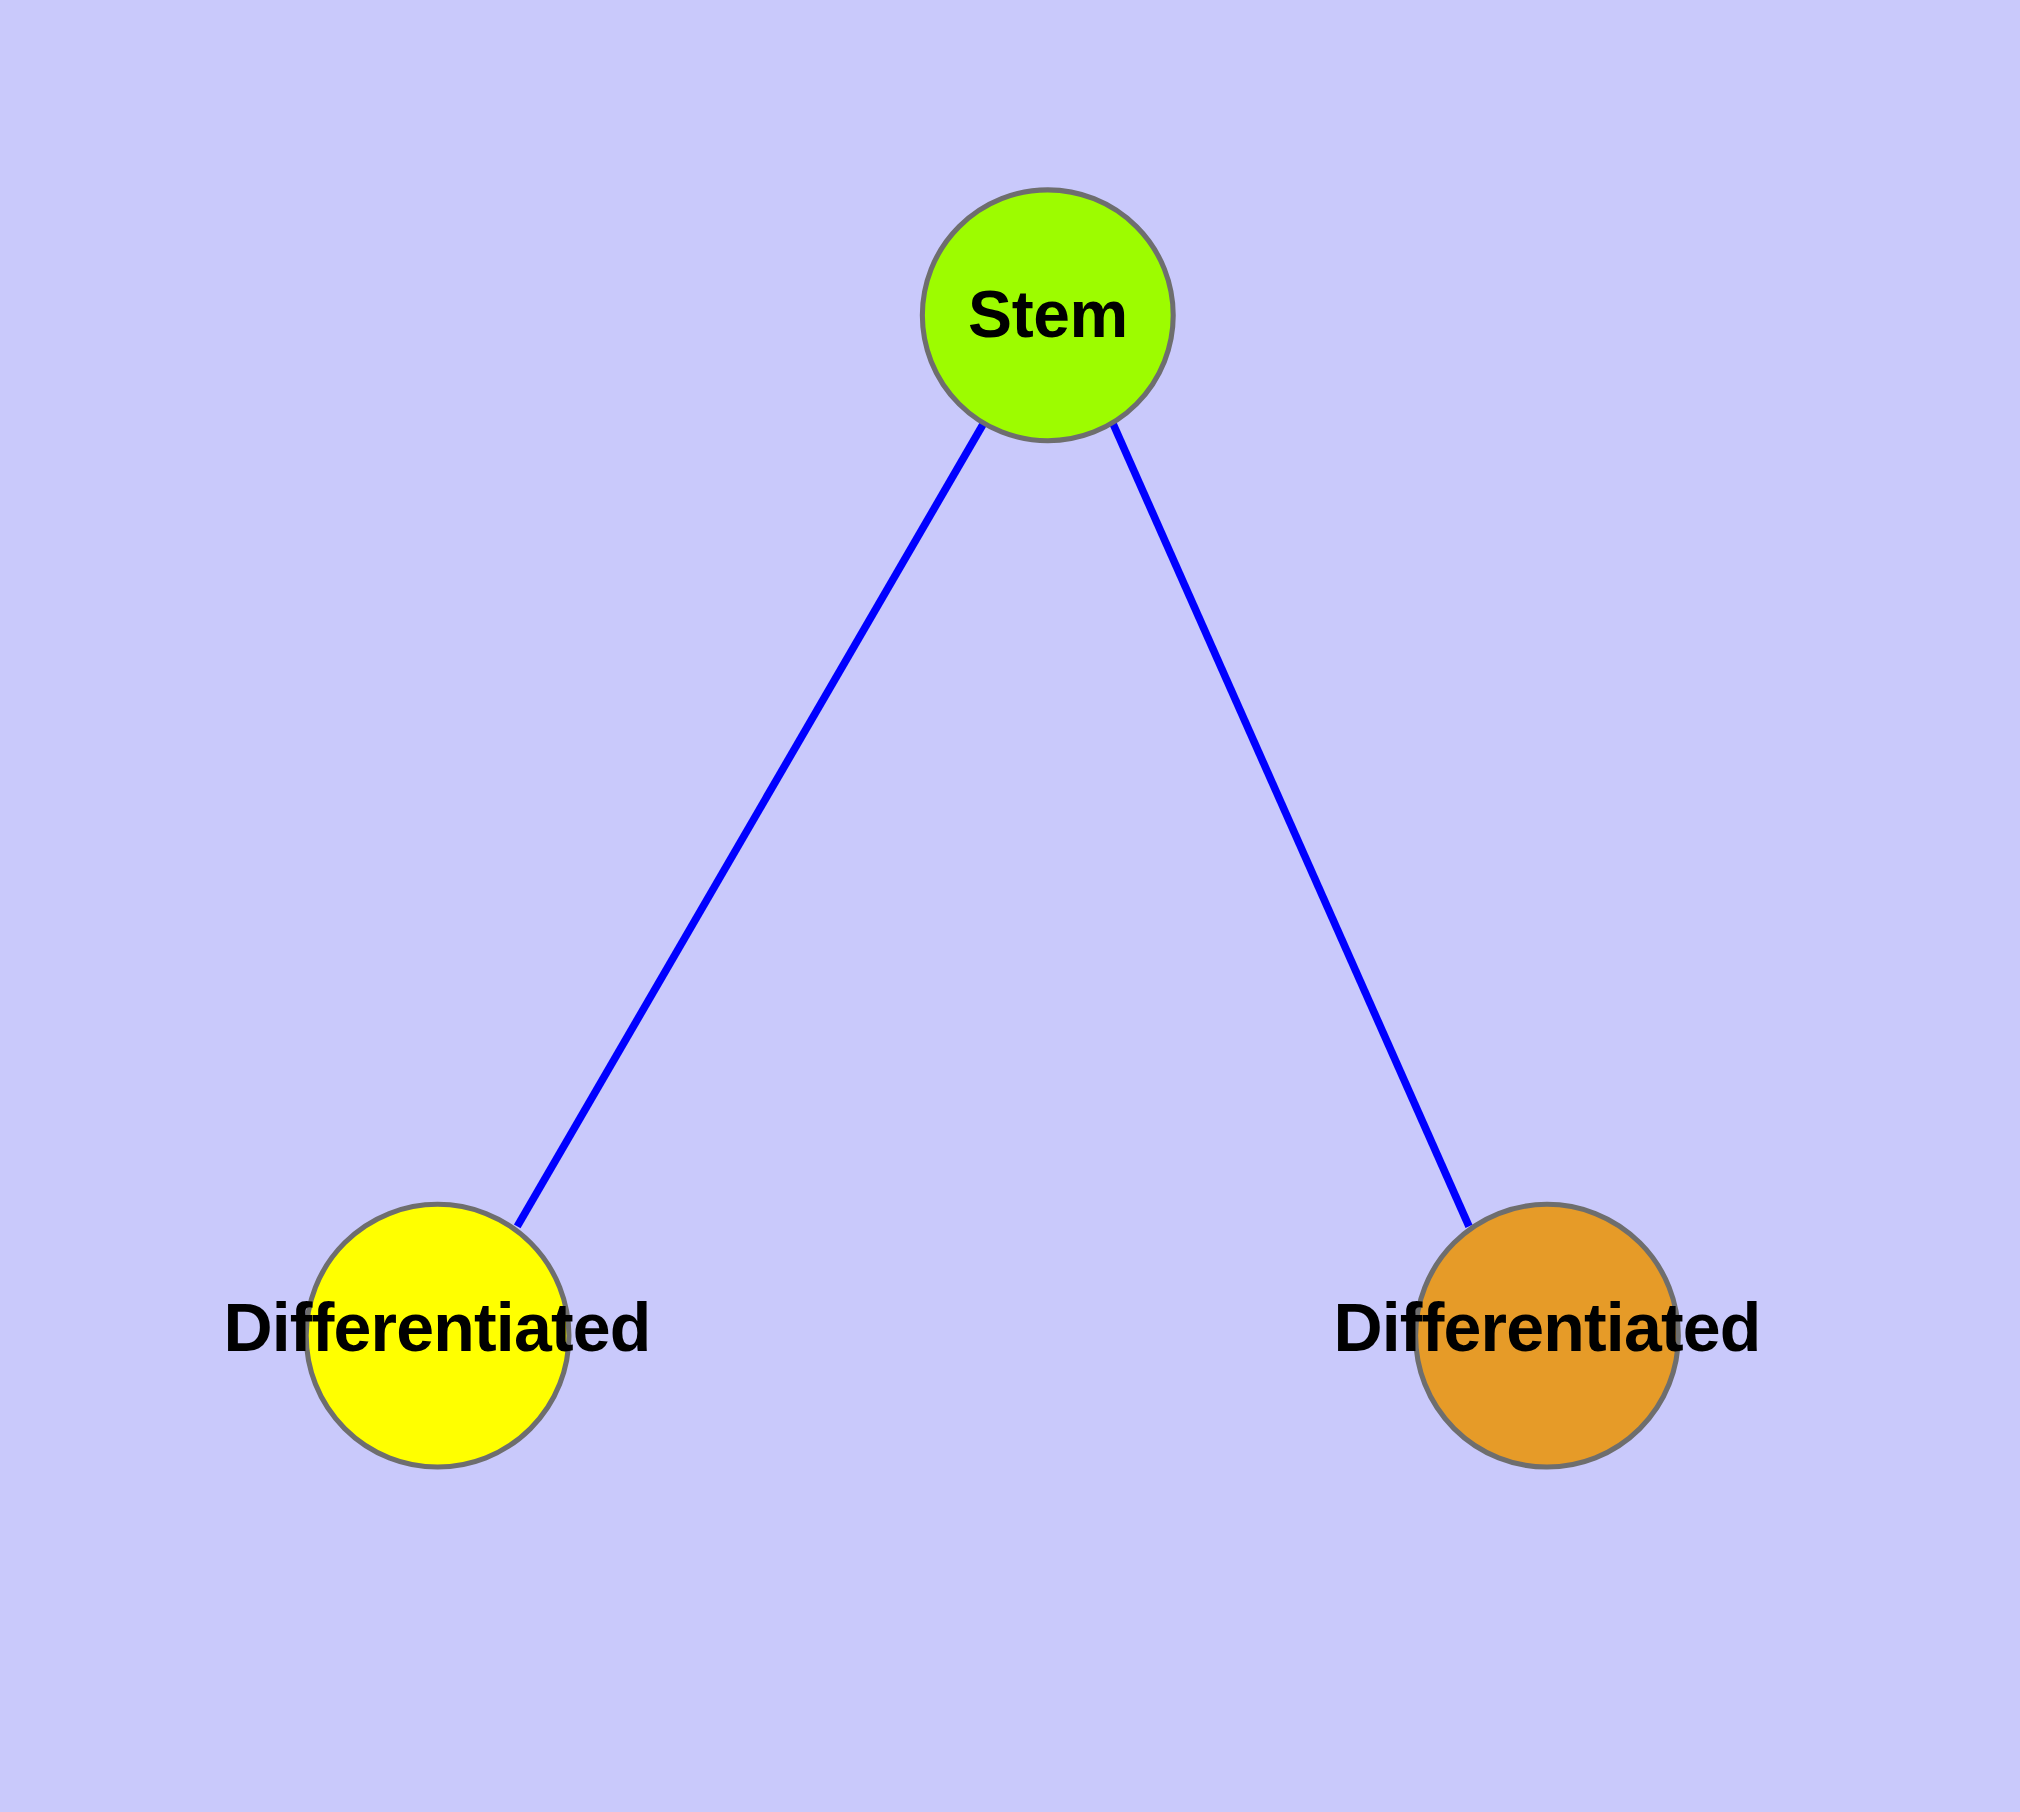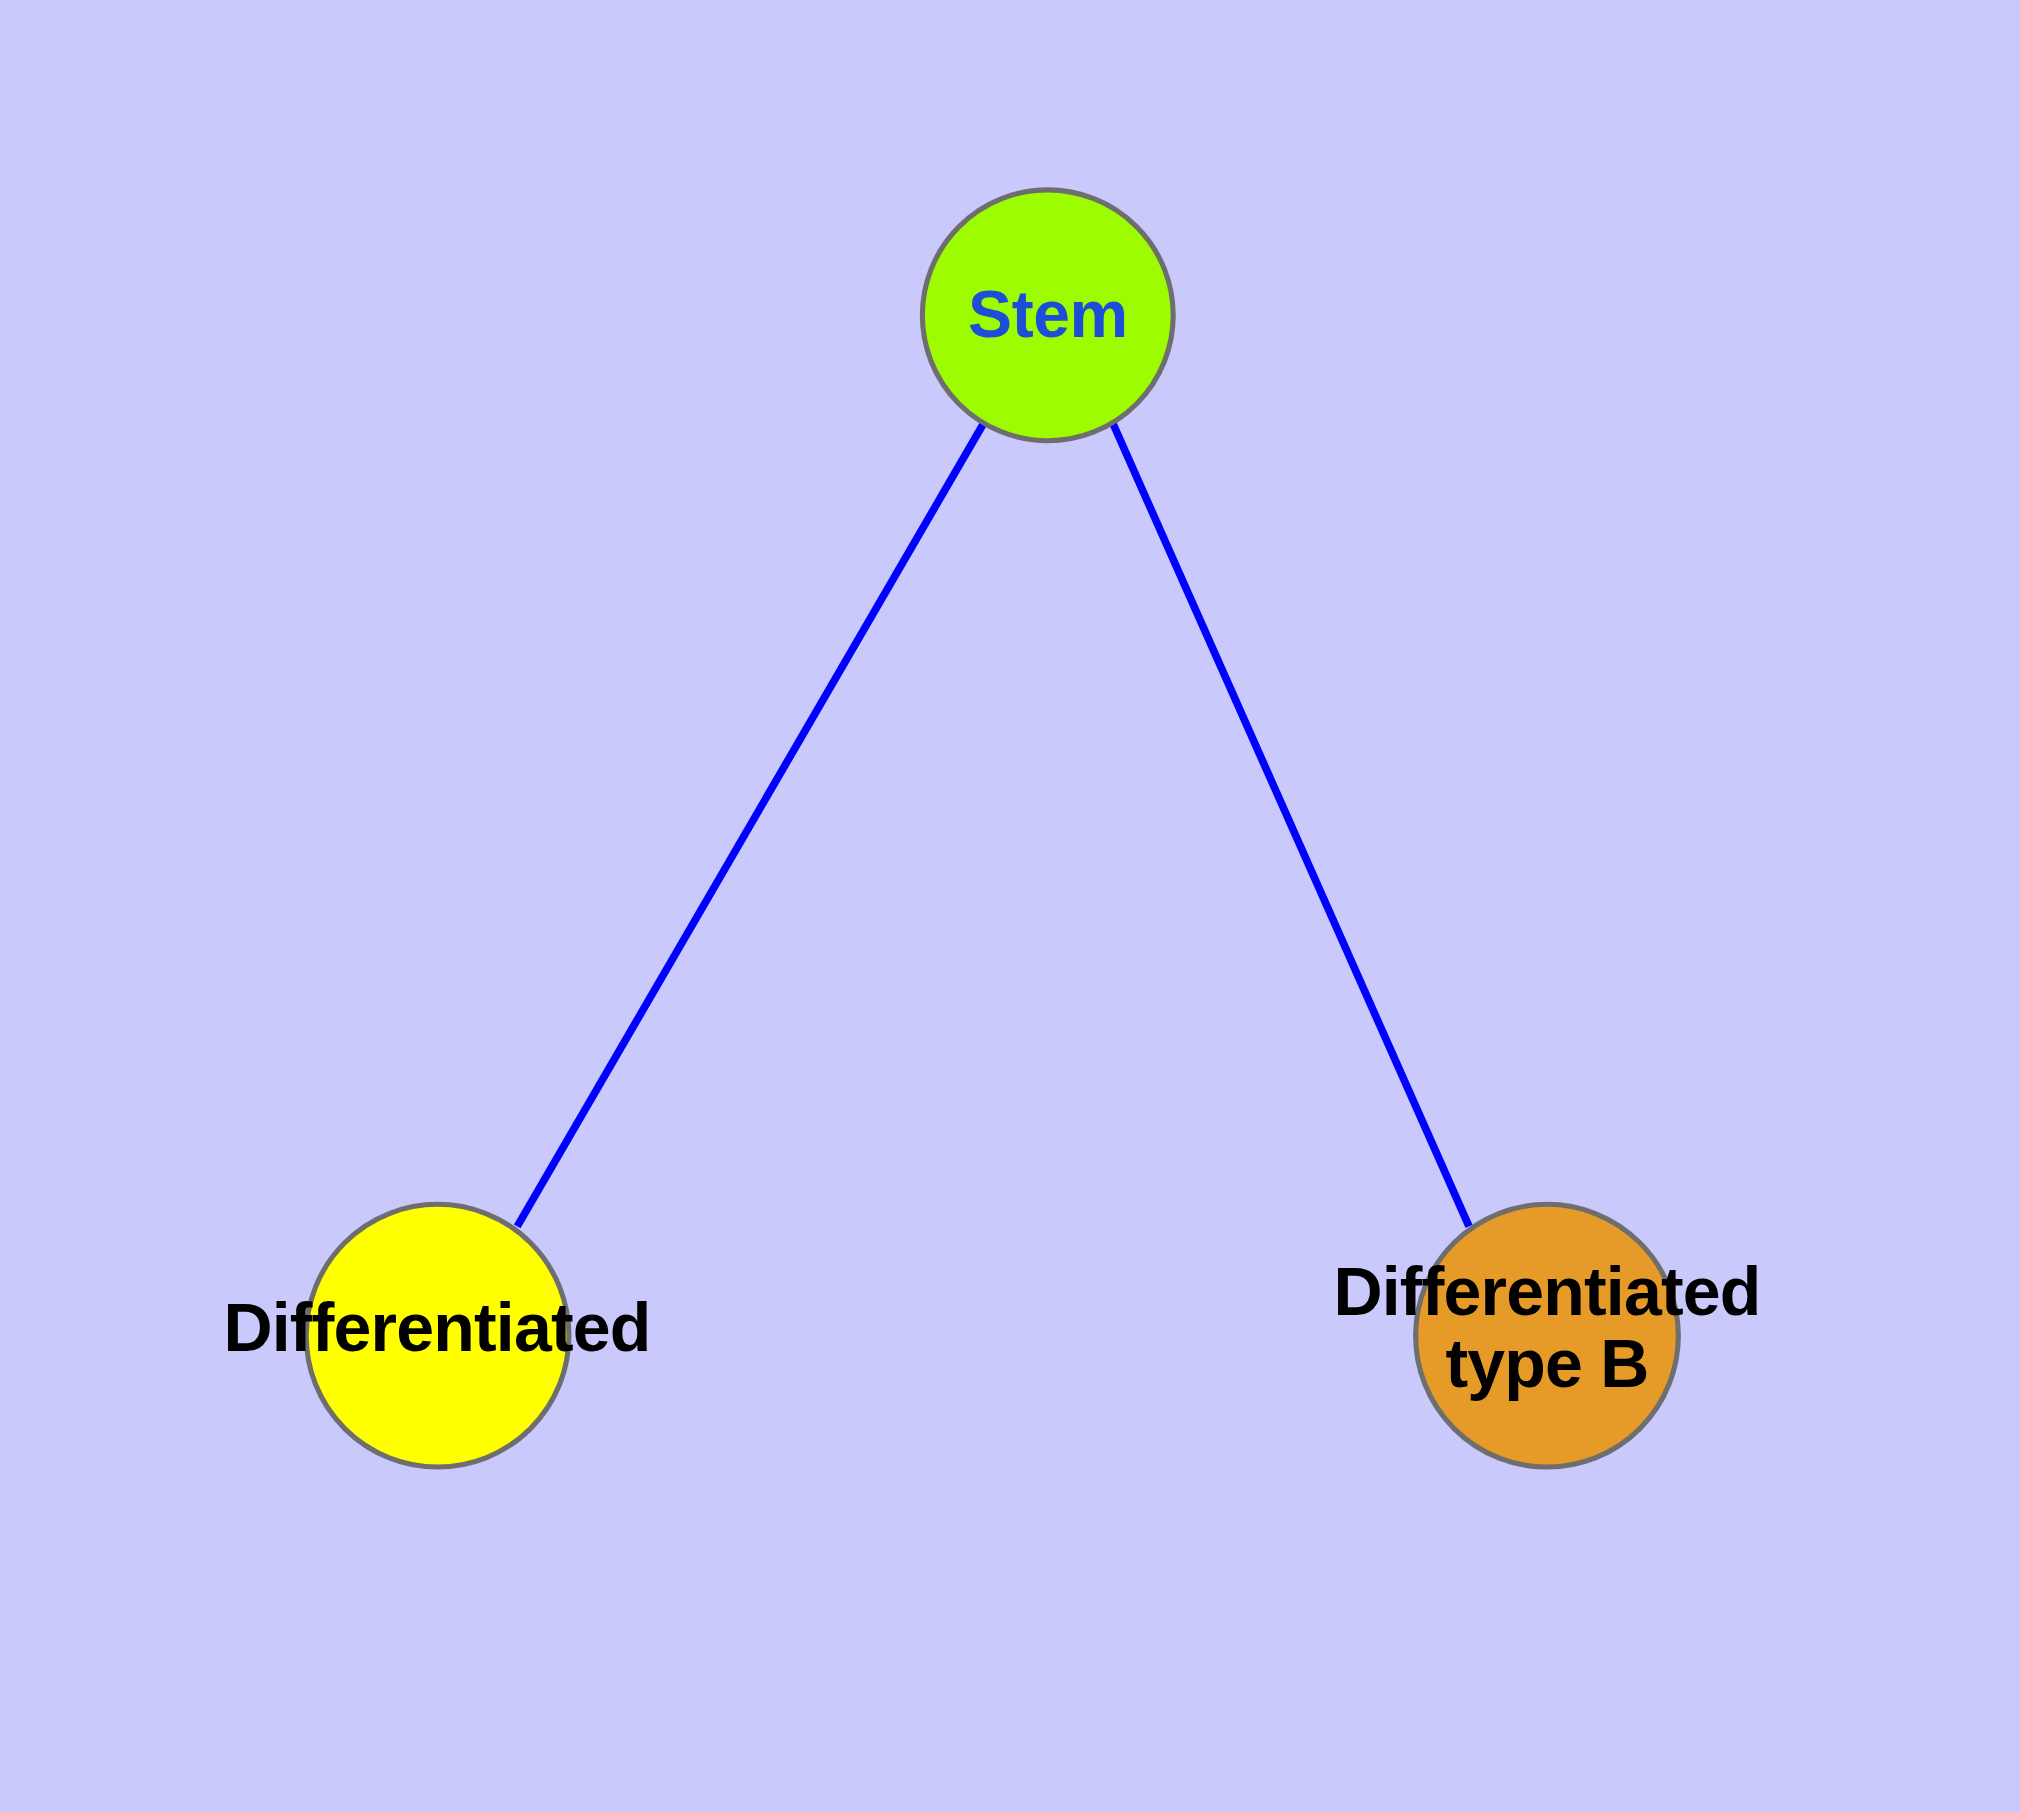--- a/index.html
+++ b/index.html
@@ -55,20 +55,20 @@
       <line x1="1160" y1="500" x2="610" y2="1447" stroke="#0000ff" stroke-width="9" stroke-linecap="butt"></line>
       <line x1="1313" y1="500" x2="1733" y2="1447" stroke="#0000ff" stroke-width="9" stroke-linecap="butt"></line>
     </g>
     <g>
       <circle cx="1236" cy="372" r="148" fill="#9dfc00" stroke="#6e6e6e" stroke-width="6"></circle>
       <circle cx="516" cy="1576" r="155" fill="#ffff00" stroke="#6e6e6e" stroke-width="6"></circle>
       <circle cx="1825" cy="1576" r="155" fill="#e69b28" stroke="#6e6e6e" stroke-width="6"></circle>
     </g>
   </svg>
 
-  <div class="node-label label-stem" style="left: 1048px; top: 315px; font-size: 66px; color: #1d4ed8;"><span>Stem</span></div>
+  <div class="node-label label-stem" style="left: 1048px; top: 315px; font-size: 66px; color: #000000;"><span>Stem</span></div>
 
   <div class="node-label label-leaf" style="left: 437px; top: 1327px; font-size: 68px; color: rgb(0, 0, 0);"><span>Differentiated</span><br></div>
 
-  <div class="node-label label-leaf" style="left: 1547px; top: 1327px; font-size: 68px; color: rgb(0, 0, 0);"><span>Differentiated</span><br><span>type B</span></div>
+  <div class="node-label label-leaf" style="left: 1547px; top: 1327px; font-size: 68px; color: rgb(0, 0, 0);"><span>Differentiated</span><br></div>
 
 </div>
 
 
 </body></html>

